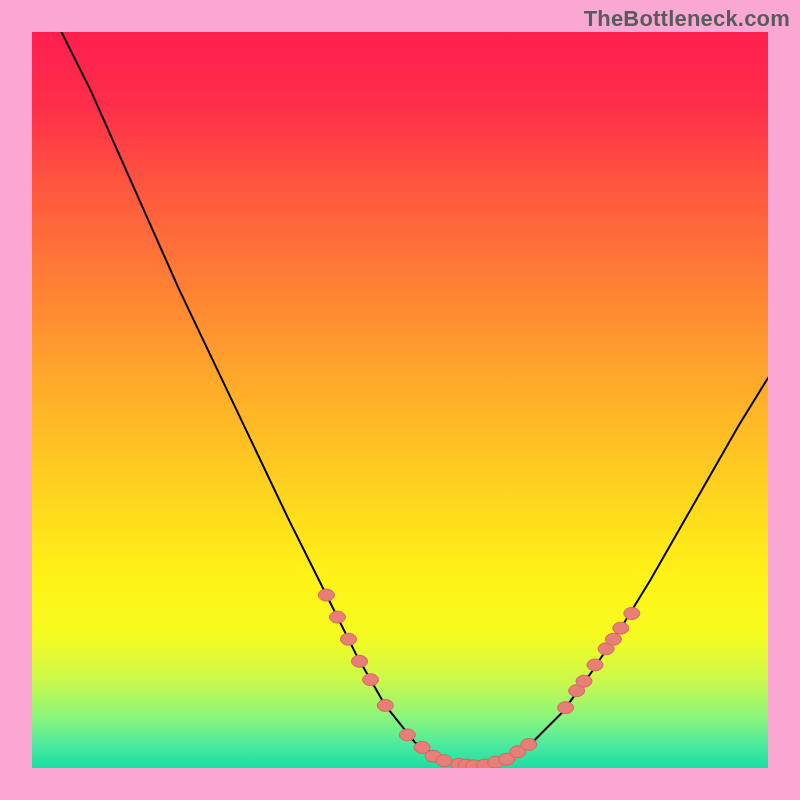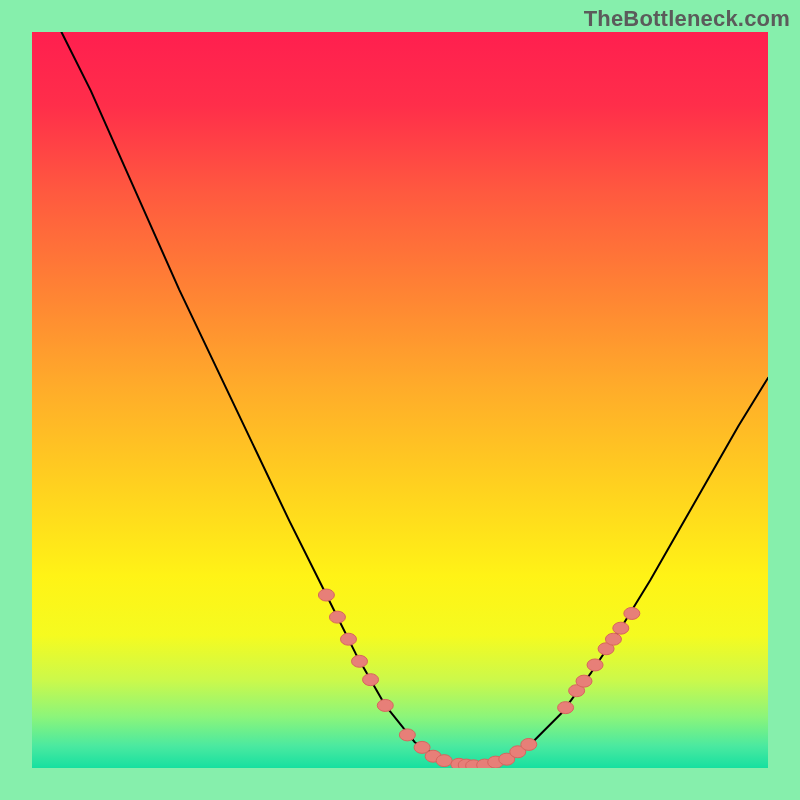--- a/index.html
+++ b/index.html
@@ -10,21 +10,21 @@
     background: #000;
     overflow: hidden;
     font-family: Arial, Helvetica, sans-serif;
   }
   .frame {
     position: absolute;
     left: 0;
     top: 0;
     width: 800px;
     height: 800px;
-    background: #86efac;
+    background: #f9a8d4;
   }
   .plot-area {
     position: absolute;
     left: 32px;
     top: 32px;
     width: 736px;
     height: 736px;
     overflow: hidden;
   }
   .gradient {

